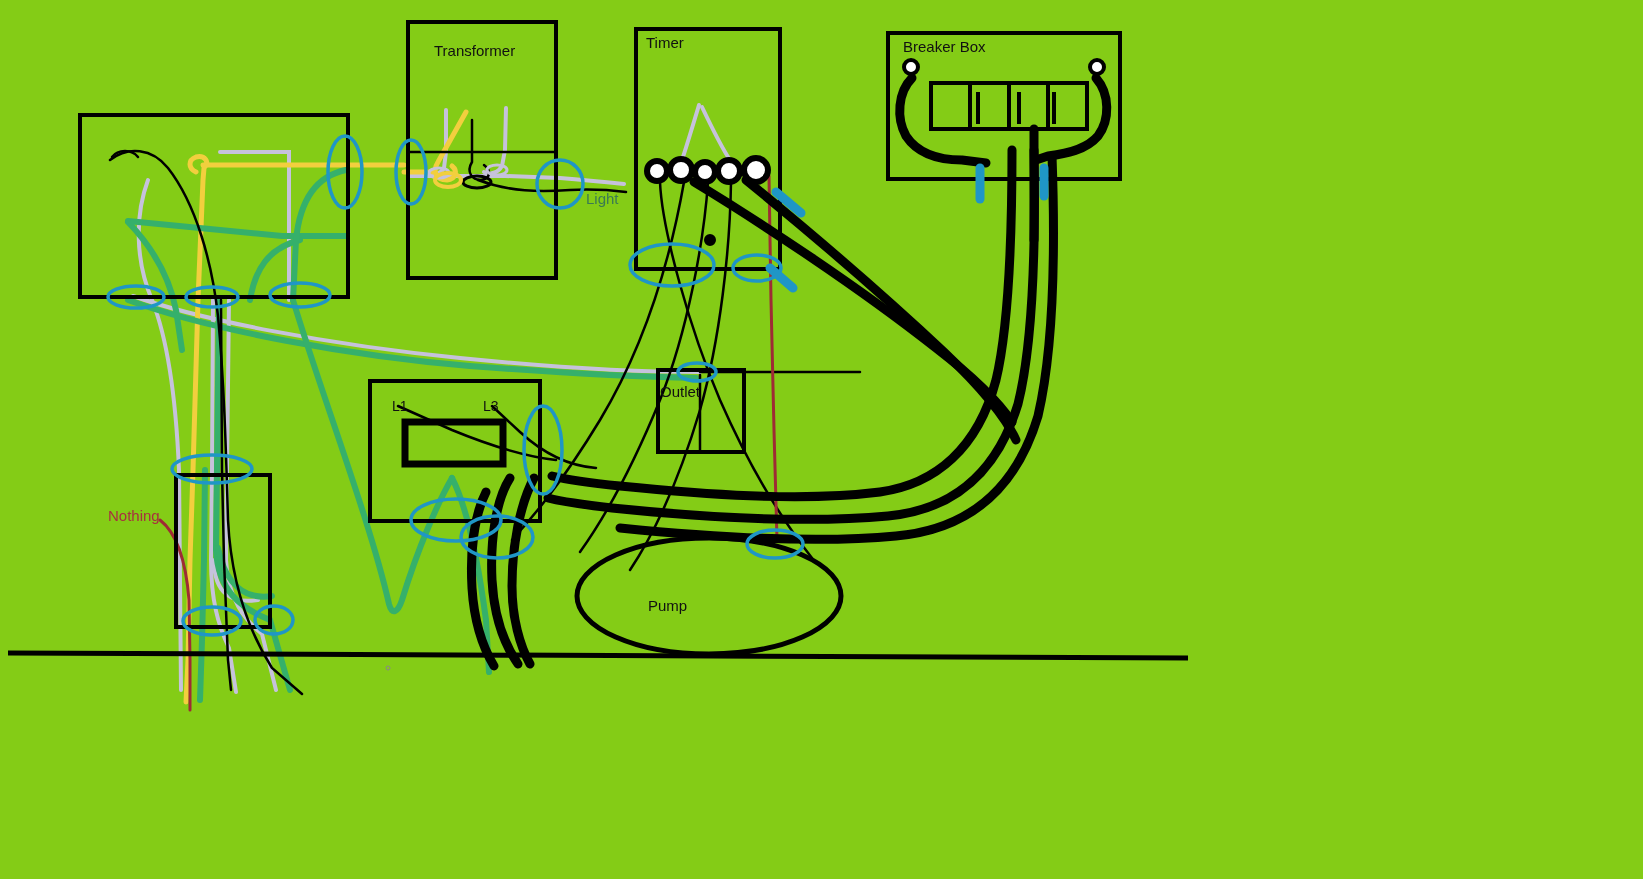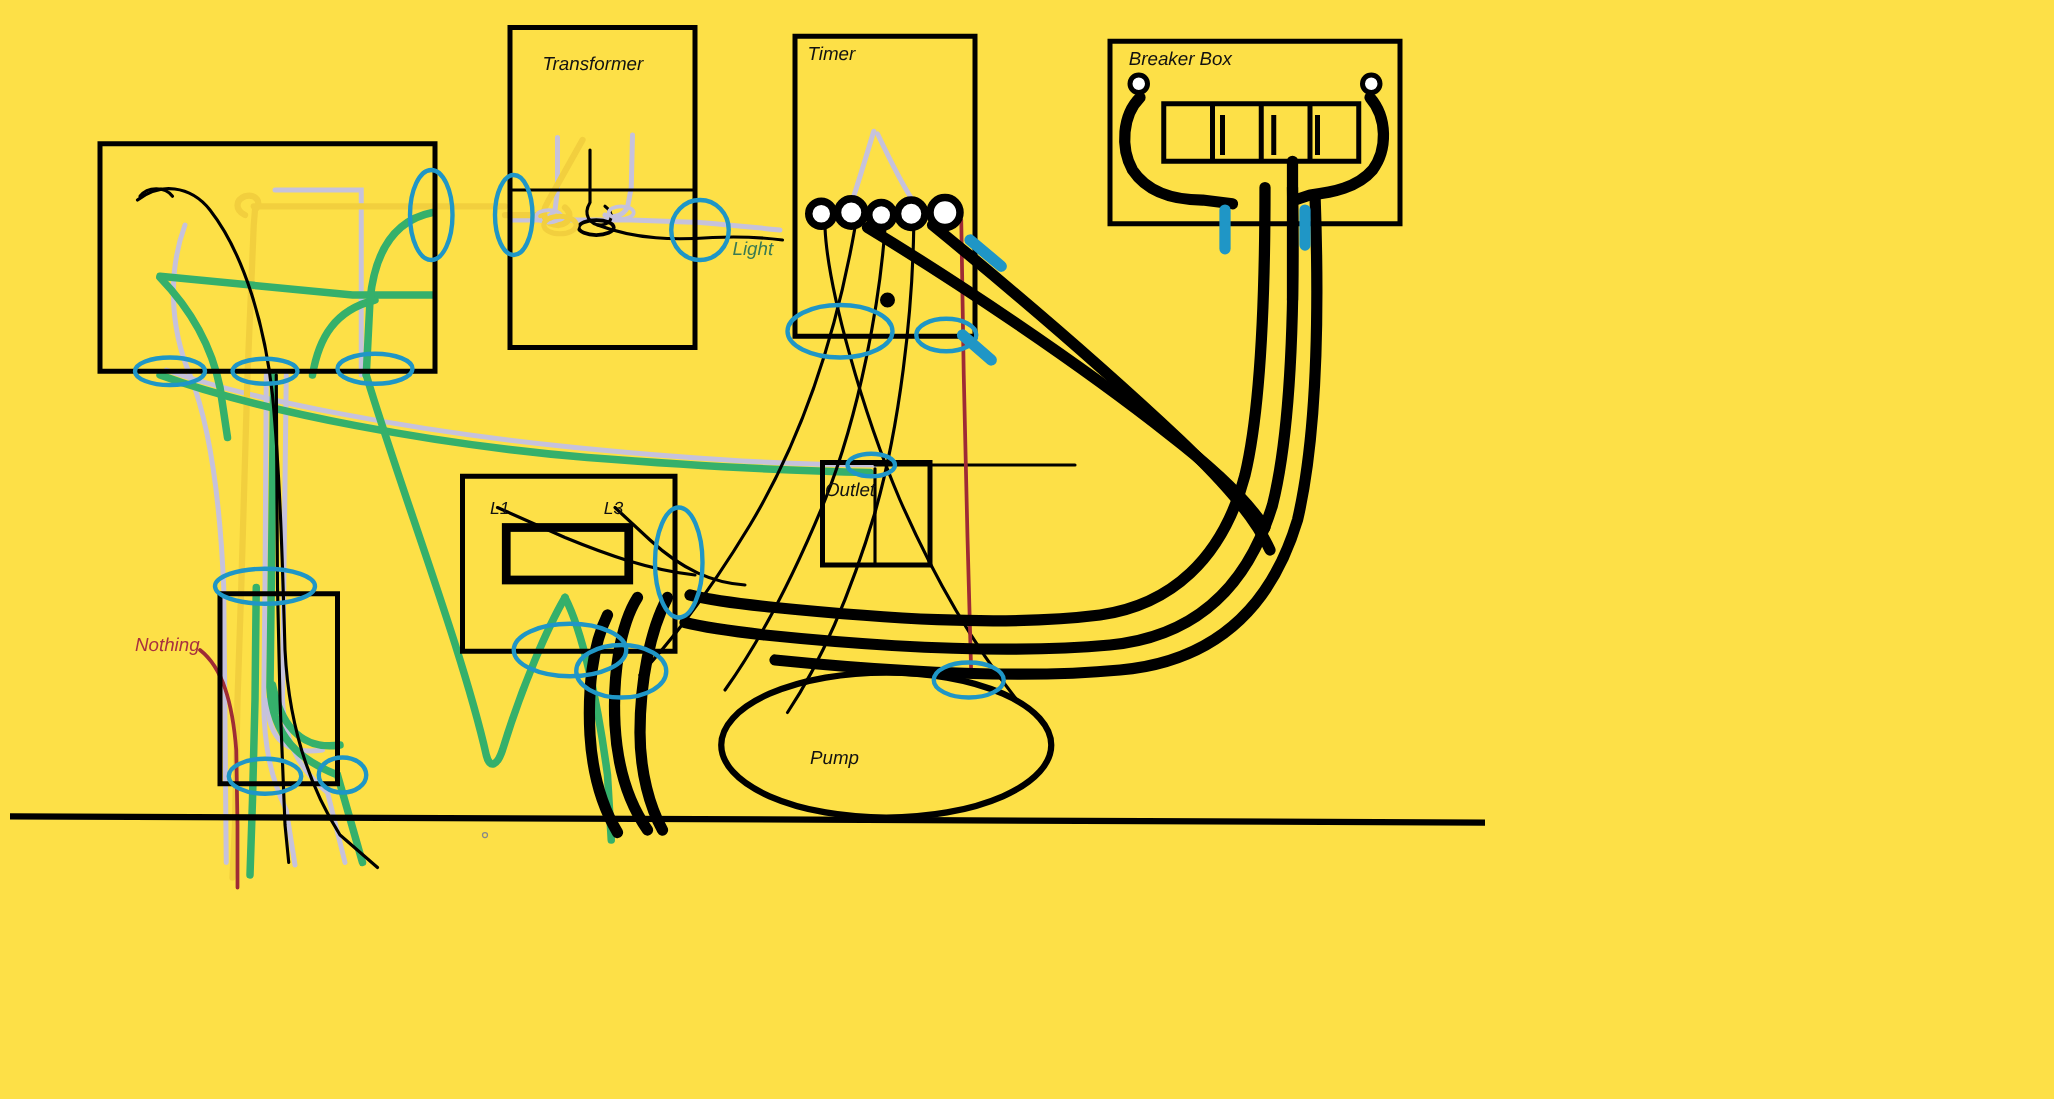--- a/index.html
+++ b/index.html
@@ -1,17 +1,17 @@
 <!DOCTYPE html>
 <html><head>
 <meta charset="utf-8">
 <style>
   html,body{margin:0;padding:0;background:#ffffff;}
   body{width:1643px;height:879px;font-family:"Liberation Sans",sans-serif;overflow:hidden;}
-  #stage{position:relative;width:1643px;height:879px;background:#fde047;font-style:italic;}
+  #stage{position:relative;width:1643px;height:879px;background:#84cc16;}
   svg#diagram{position:absolute;left:0;top:0;width:1643px;height:879px;}
   .lbl{font-family:"Liberation Sans",sans-serif;font-size:15px;fill:#111;}
   .lbl-light{font-family:"Liberation Sans",sans-serif;font-size:15px;fill:#3a7a52;}
   .lbl-nothing{font-family:"Liberation Sans",sans-serif;font-size:15px;fill:#a8303f;}
   .lbl-sm{font-family:"Liberation Sans",sans-serif;font-size:14px;fill:#111;}
 </style>
 </head>
 <body>
 
 <div id="stage">

